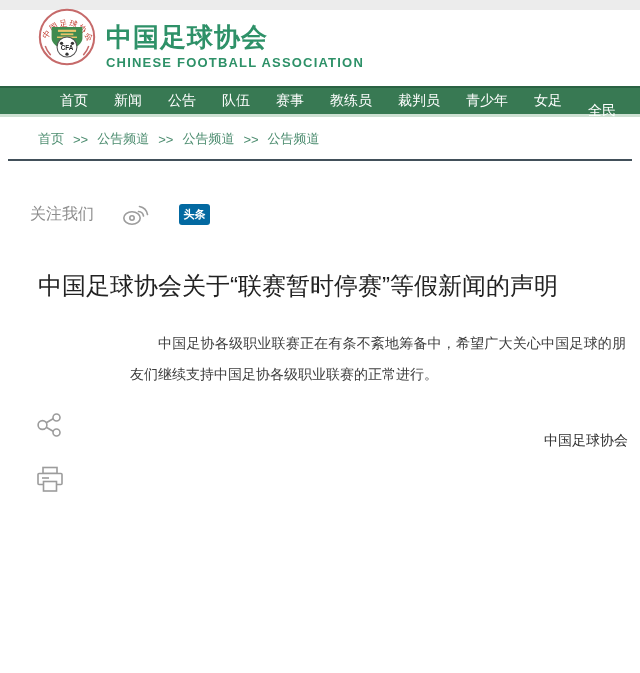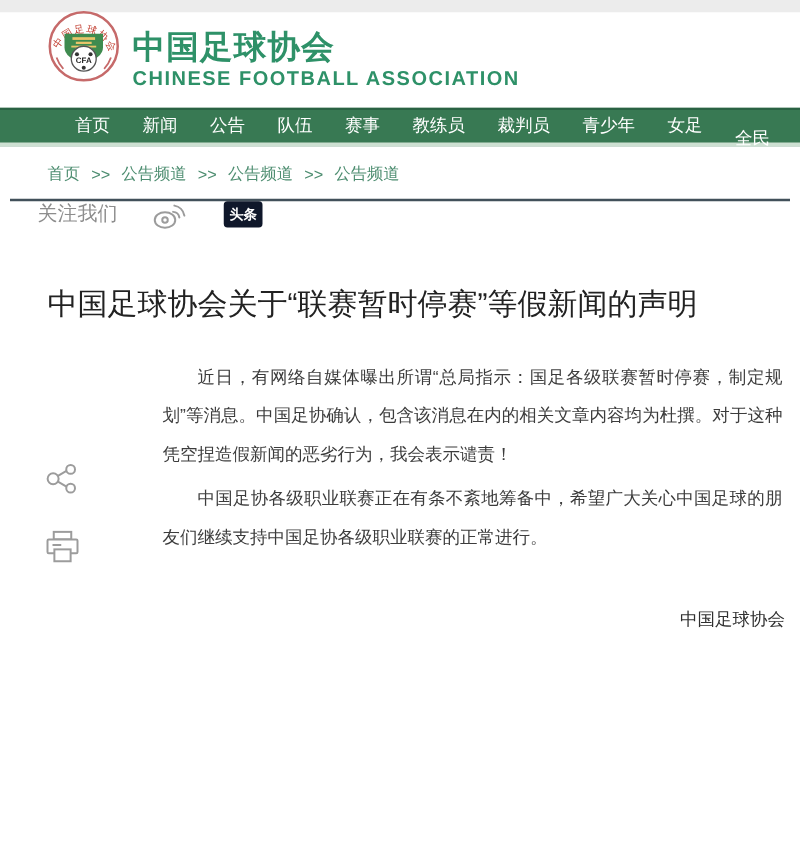--- a/index.html
+++ b/index.html
@@ -14,21 +14,21 @@
   .top-strip { height:10px; background:#ececec; }
 
   
   .site-header { position:relative; height:76px; background:#ffffff; }
   .logo { position:absolute; left:38px; top:-2px; width:58px; height:58px; }
   .brand { position:absolute; left:106px; top:12px; }
   .brand-title {
     color:#2e9168; font-size:26px; font-weight:bold; letter-spacing:1px; line-height:30px;
   }
   .brand-sub {
-    color:#2e9168; font-size:16px; font-weight:bold; letter-spacing:1.2px; margin-top:3px;
+    color:#2e9168; font-size:13px; font-weight:bold; letter-spacing:1.2px; margin-top:3px;
   }
 
   
   .main-nav {
     height:31px; background:#387953;
     border-top:2px solid #2a6243; border-bottom:3px solid #cde0d2;
     display:flex; align-items:center;
     padding-left:60px; padding-right:2px;
   }
   .main-nav a {
@@ -40,25 +40,25 @@
   
   .breadcrumb {
     padding:13px 0 11px 38px; font-size:13px; color:#4d8d70;
     display:flex; align-items:center;
   }
   .breadcrumb a { color:#4d8d70; text-decoration:none; cursor:pointer; }
   .breadcrumb .sep { margin:0 9px; color:#4d8d70; }
   .dark-rule { border:none; border-top:2px solid #42505a; margin:0 8px; }
 
   
-  .follow-row { padding-left:30px; display:flex; align-items:flex-start; }
+  .follow-row { margin-top:42px; padding-left:30px; display:flex; align-items:center; }
   .follow-label { color:#8d8d8d; font-size:16px; }
   .weibo-btn { margin-left:28px; display:inline-flex; cursor:pointer; }
   .toutiao-badge {
-    margin-left:30px; width:31px; height:21px; background:#0f172a; border-radius:3px;
+    margin-left:30px; width:31px; height:21px; background:#0369a1; border-radius:3px;
     color:#ffffff; font-size:11px; font-weight:bold;
     display:inline-flex; align-items:center; justify-content:center; cursor:pointer;
   }
 
   
   .article { position:relative; }
   .article-title {
     margin:44px 38px 0 38px;
     font-size:24px; font-weight:normal; color:#222222; line-height:32px;
   }
@@ -168,20 +168,19 @@
       <svg width="32" height="30" viewBox="0 0 32 30" fill="#ffffff" stroke="#9c9c9c" stroke-width="1.6">
         <rect x="9" y="2.5" width="14" height="6"></rect>
         <rect x="4" y="8.5" width="24" height="11" rx="1"></rect>
         <line x1="8" y1="13" x2="15" y2="13"></line>
         <rect x="9.5" y="16.5" width="13" height="9.5"></rect>
       </svg>
     </span>
   </div>
 
   <div class="article-body">
-    <p>近日，有网络自媒体曝出所谓“总局指示：国足各级联赛暂时停赛，制定规划”等消息。中国足协确认，包含该消息在内的相关文章内容均为杜撰。对于这种凭空捏造假新闻的恶劣行为，我会表示谴责！</p>
     <p>中国足协各级职业联赛正在有条不紊地筹备中，希望广大关心中国足球的朋友们继续支持中国足协各级职业联赛的正常进行。</p>
   </div>
 
   <div class="signature">
     <div class="sig-org">中国足球协会</div>
   </div>
 </main>
 
 </body></html>

